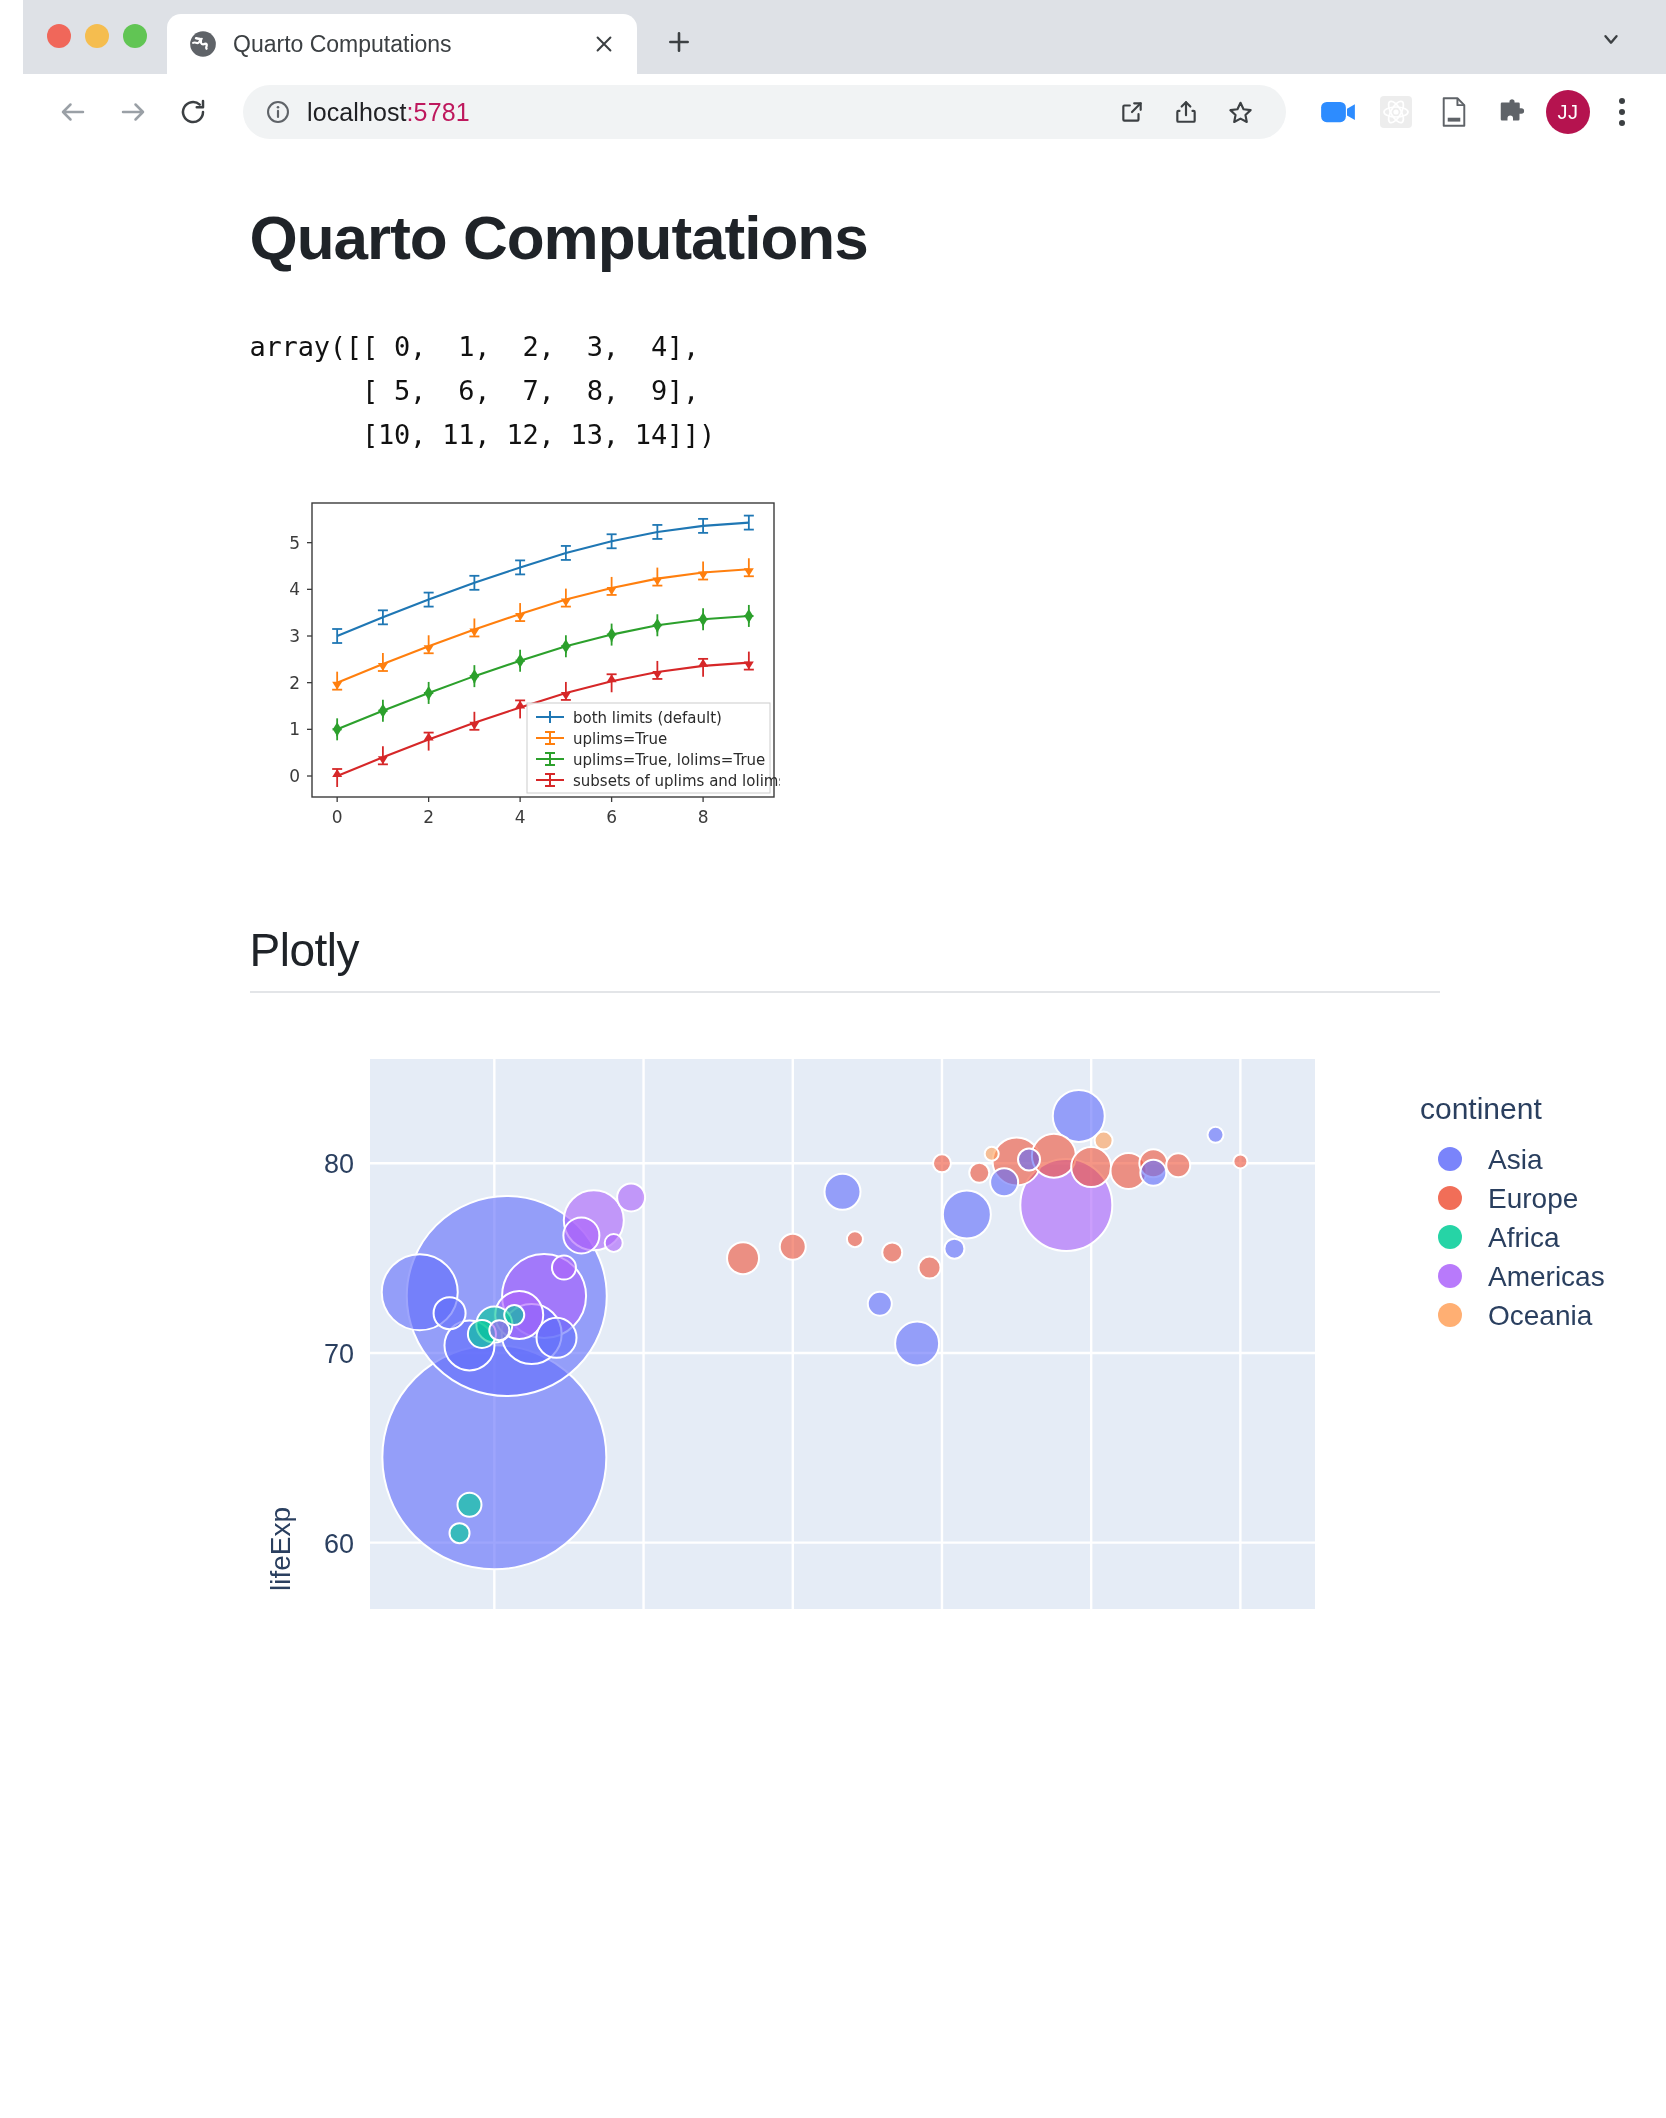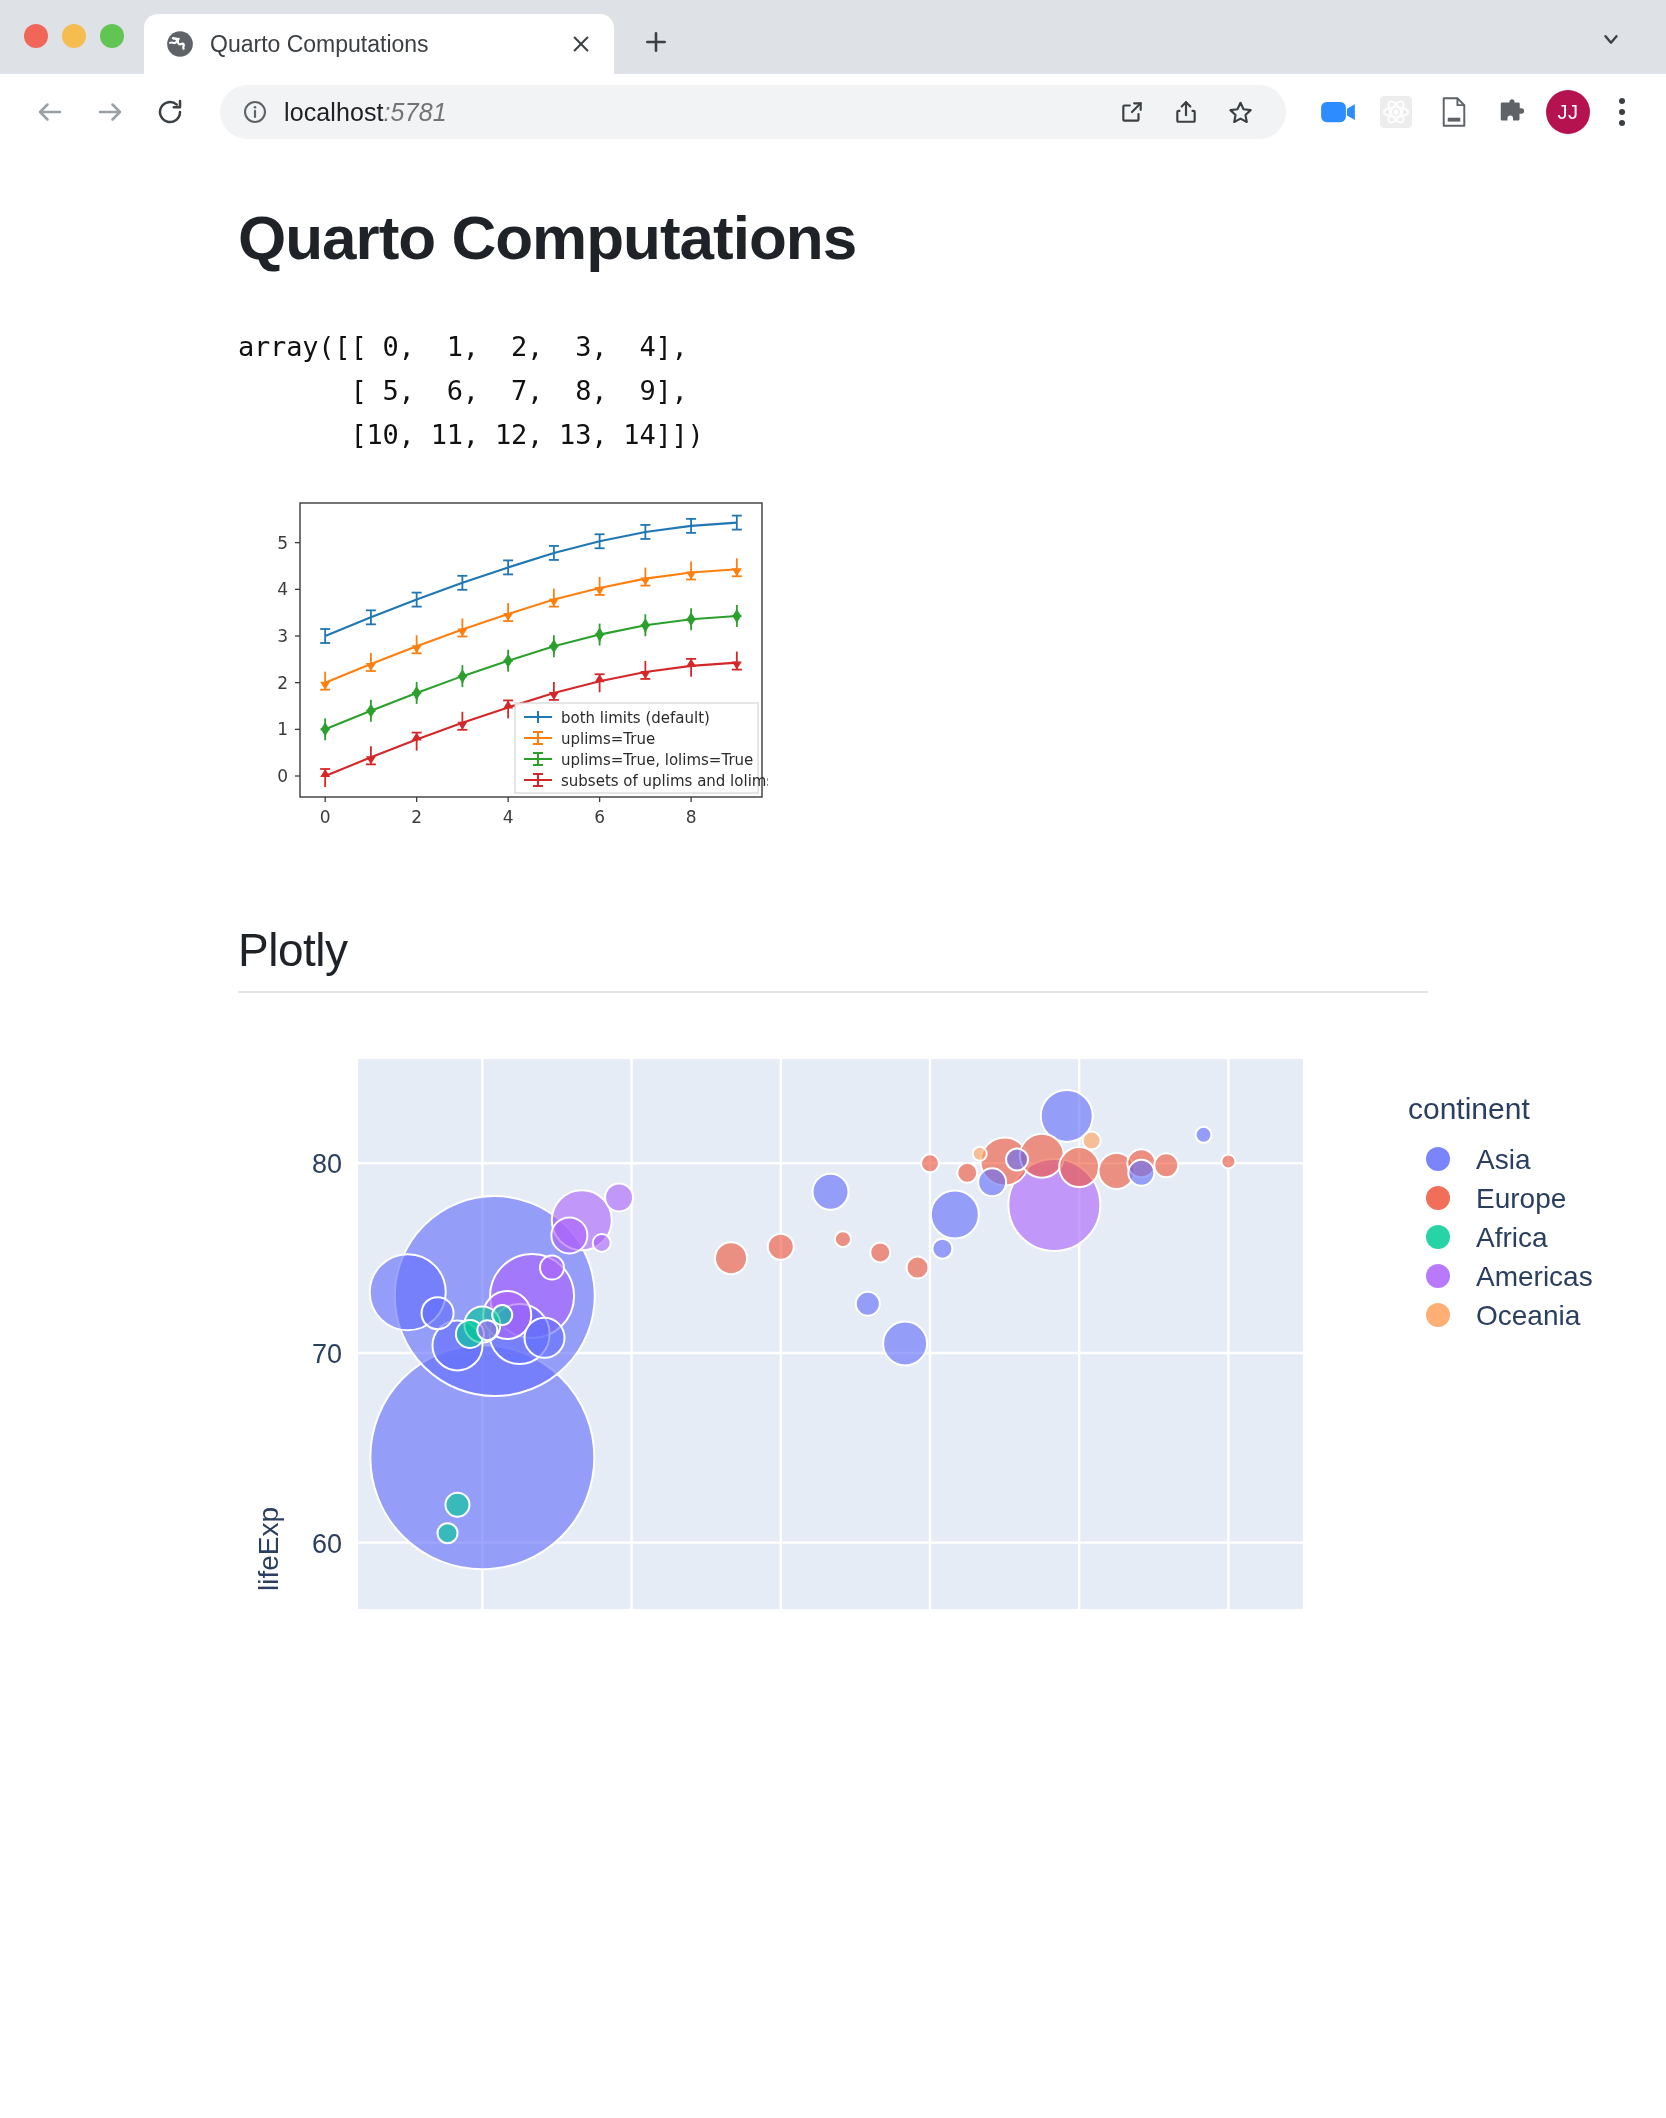--- a/index.html
+++ b/index.html
@@ -4,21 +4,21 @@
 <style>
   * { box-sizing: border-box; margin: 0; padding: 0; }
   html, body {
     width: 1666px; height: 2118px;
     background: #ffffff;
     font-family: "Liberation Sans", sans-serif;
     overflow: hidden;
   }
 
   
-  .browser { width: 1666px; height: 2118px; position: relative; }
+  .browser { width: 1666px; height: 2118px; position: relative; padding-left: 23px; }
 
   .tabstrip {
     height: 74px; background: #dee1e6;
     display: flex; align-items: flex-end; position: relative;
   }
   .traffic { display: flex; gap: 14px; padding: 0 20px 26px 24px; align-items: center; }
   .light { width: 24px; height: 24px; border-radius: 50%; }
   .light.red { background: #f0675a; }
   .light.yellow { background: #f5bd4f; }
   .light.green { background: #61c554; }
@@ -48,21 +48,21 @@
     height: 76px; background: #ffffff;
     display: flex; align-items: center; padding: 0 22px; gap: 4px;
   }
   .nav-btn { width: 56px; height: 56px; display: flex; align-items: center; justify-content: center; }
   .omnibox {
     flex: 1; height: 54px; background: #f1f3f4; border-radius: 28px;
     display: flex; align-items: center; padding: 0 22px; margin: 0 14px 0 18px;
     gap: 16px; position: relative;
   }
   .omni-url { font-size: 25px; color: #202124; letter-spacing: .1px; }
-  .omni-url .port { color: #737373; font-style: italic; }
+  .omni-url .port { color: #be185d; }
   .omni-right { display: flex; align-items: center; gap: 6px; margin-left: auto; }
   .omni-icon { width: 48px; height: 48px; display: flex; align-items: center; justify-content: center; }
   .ext-icons { display: flex; align-items: center; gap: 10px; padding-left: 10px; }
   .ext-icon { width: 48px; height: 48px; display: flex; align-items: center; justify-content: center; }
   .avatar {
     width: 44px; height: 44px; border-radius: 50%; background: #b5134f;
     color: #fff; font-size: 20px; font-weight: 500;
     display: flex; align-items: center; justify-content: center; letter-spacing: .5px;
   }
   .menu-dots { width: 44px; height: 48px; display: flex; flex-direction: column;

